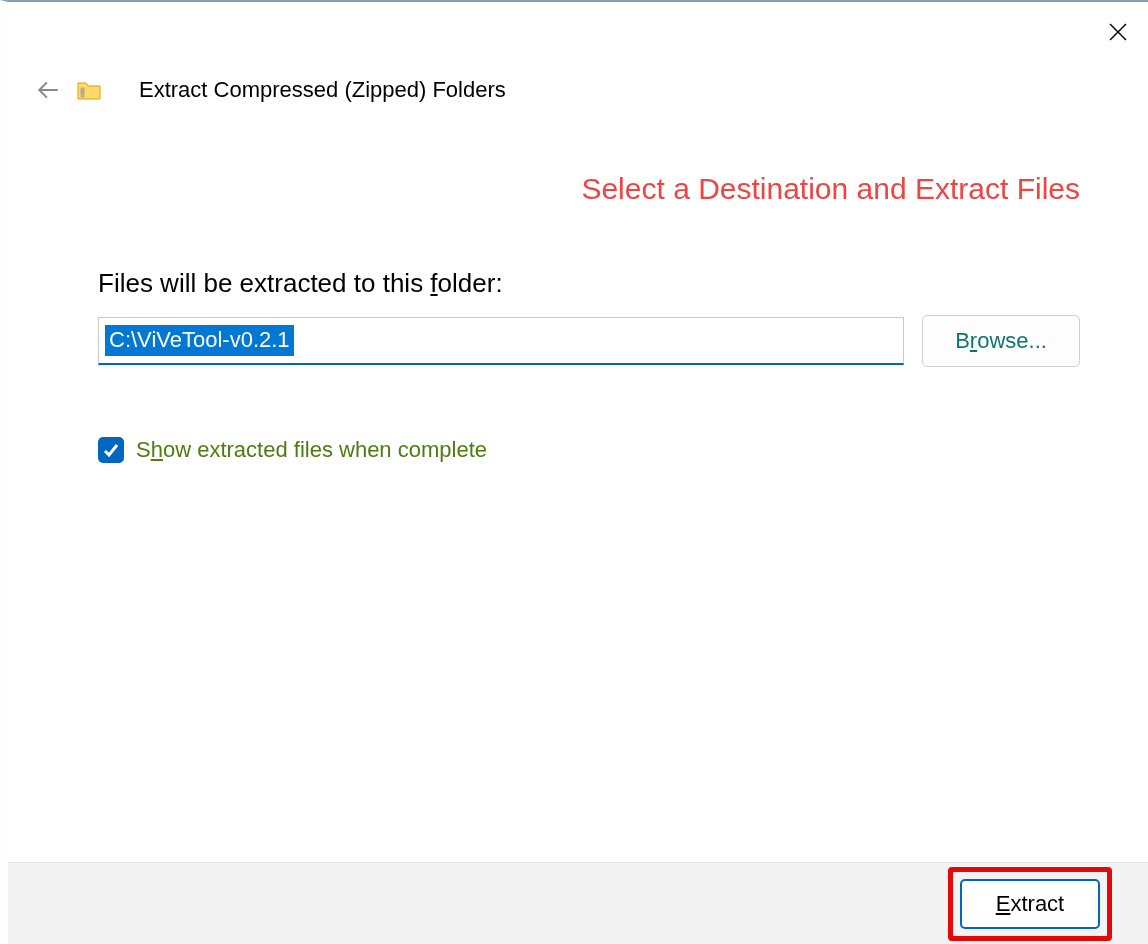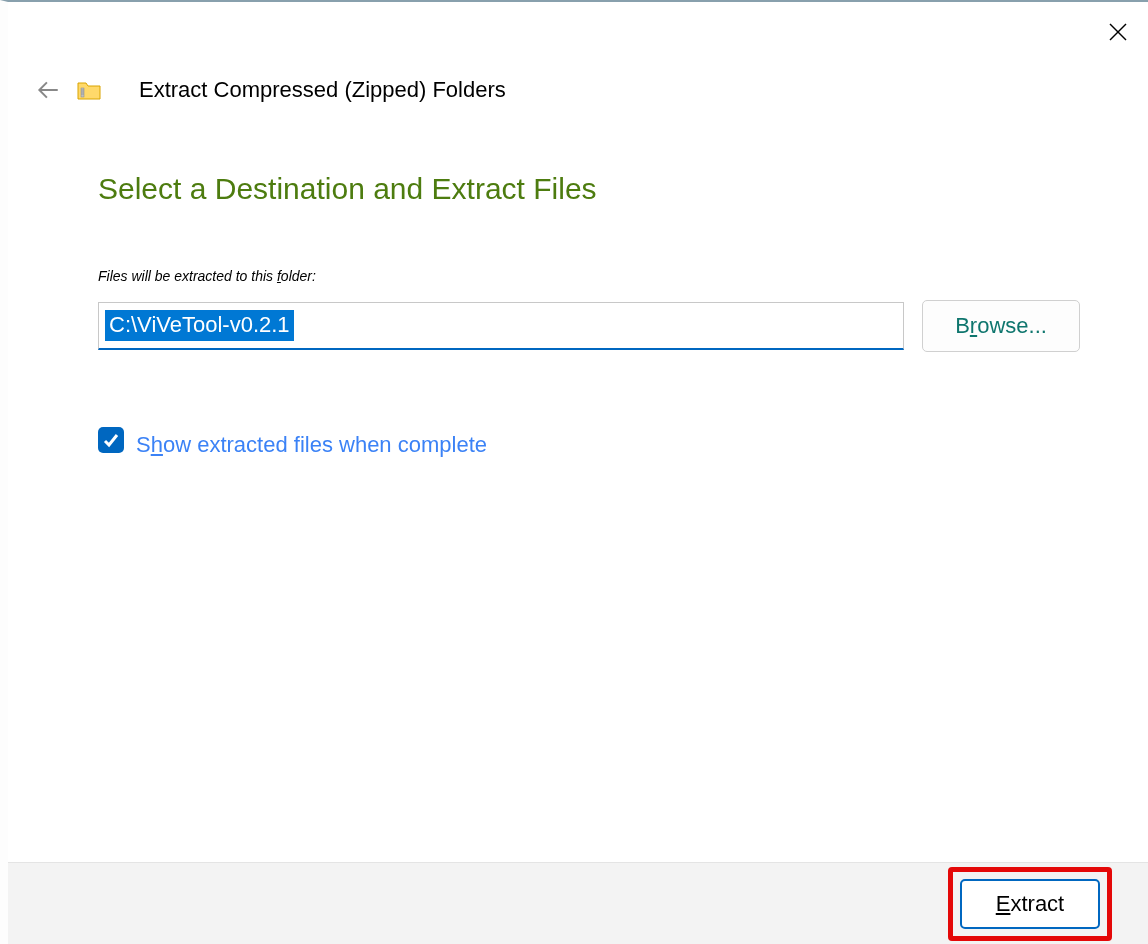--- a/index.html
+++ b/index.html
@@ -76,29 +76,29 @@
     margin-left: 23px;
   }
   .content {
     position: absolute;
     top: 170px;
     left: 90px;
     right: 68px;
   }
   .heading {
     font-size: 30px;
-    color: #4d7c0f;
+    color: #ef4444;
     font-weight: 400;
     margin-bottom: 62px;
+    text-align: right;
   }
   .field-label {
-    font-size: 14px;
+    font-size: 26px;
     color: #000;
     margin-bottom: 16px;
-    font-style: italic;
   }
   .row {
     display: flex;
     gap: 18px;
     align-items: center;
   }
   .path-input-wrap {
     flex: 1;
     height: 48px;
     border: 1px solid #c8c8c8;
@@ -144,22 +144,21 @@
   }
   .checkbox svg {
     width: 18px;
     height: 18px;
     stroke: #fff;
     stroke-width: 3;
     fill: none;
   }
   .checkbox-label {
     font-size: 22px;
-    color: #3b82f6;
-    margin-top: 10px;
+    color: #4d7c0f;
   }
   .footer {
     position: absolute;
     bottom: 0;
     left: 0;
     right: 0;
     height: 82px;
     background: #f3f3f3;
     border-top: 1px solid #e4e4e4;
     display: flex;

